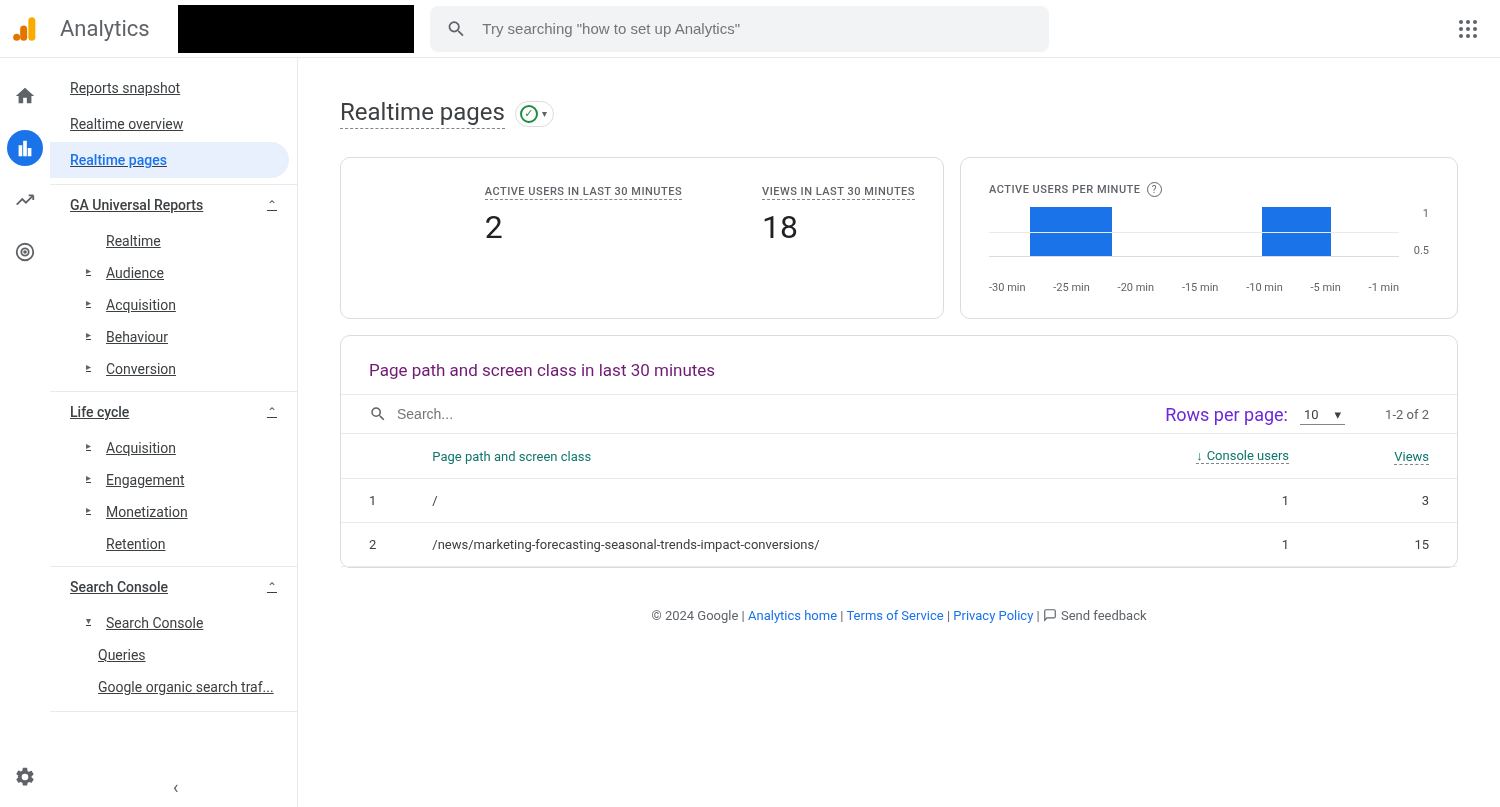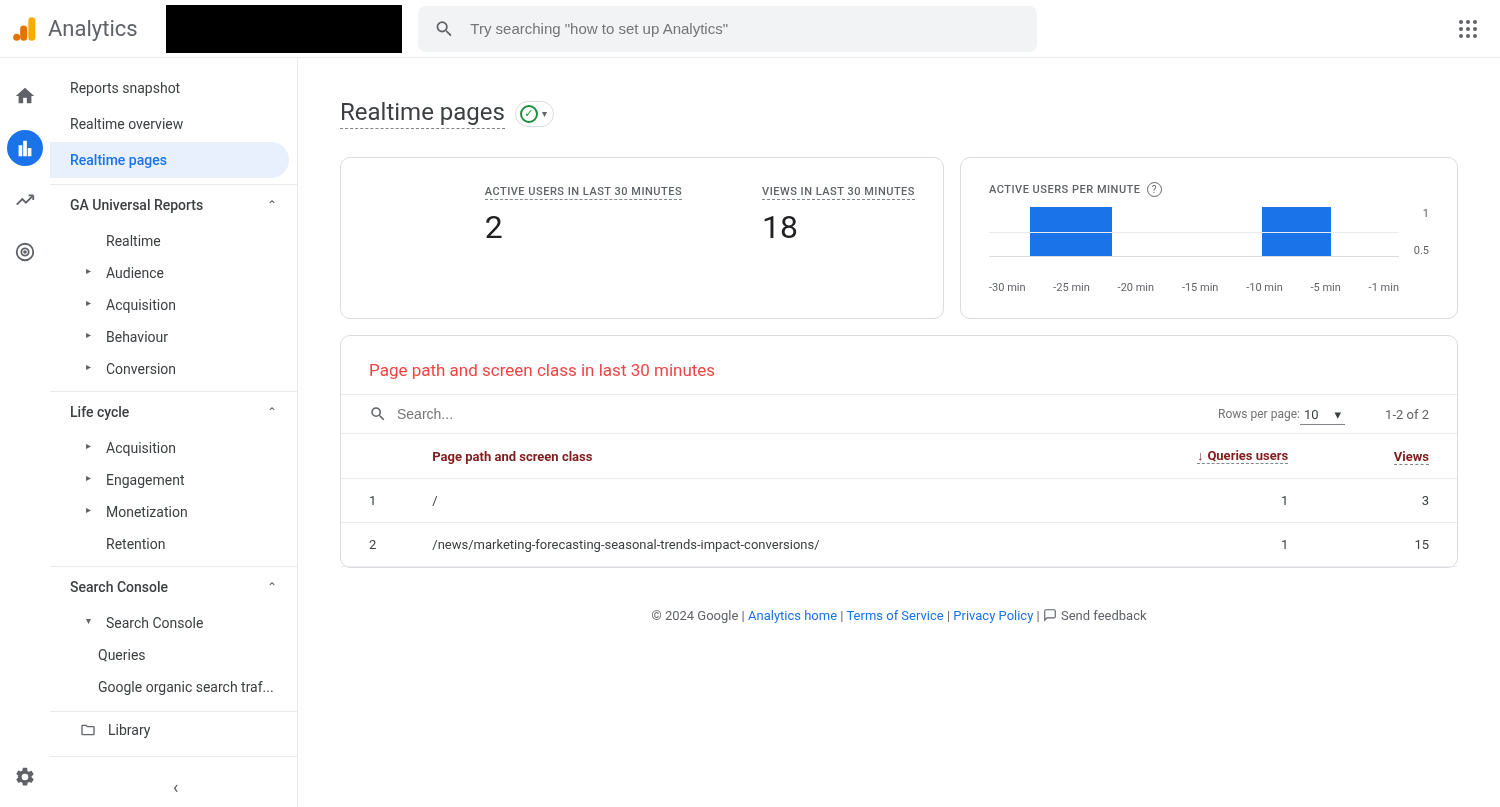--- a/index.html
+++ b/index.html
@@ -1,37 +1,37 @@
 <!DOCTYPE html>
 <html><head>
 <meta charset="utf-8">
 <style>
 * { box-sizing: border-box; margin: 0; padding: 0; }
 body { font-family: 'Google Sans', Roboto, Arial, sans-serif; font-size: 14px; color: #3c4043; background: #fff; width: 1500px; height: 807px; overflow: hidden; }
 
 
 .header { height: 58px; display: flex; align-items: center; padding: 0 12px; border-bottom: 1px solid #e8eaed; }
-.logo-wrap { display: flex; align-items: center; gap: 8px; margin-right: 16px; }
+.logo-wrap { display: flex; align-items: center; gap: 20px; margin-right: 16px; }
 .logo-icon { width: 28px; height: 28px; }
 .logo-text { font-size: 22px; color: #5f6368; font-weight: 400; }
 .redacted { width: 236px; height: 48px; background: #000; margin-left: 12px; }
 .search-box { margin-left: 16px; flex: 0 0 619px; height: 46px; background: #f1f3f4; border-radius: 8px; display: flex; align-items: center; padding: 0 16px; gap: 16px; }
 .search-input { border: none; background: transparent; outline: none; font-size: 15px; color: #5f6368; width: 100%; }
 .header-spacer { flex: 1; }
 .apps-icon { width: 24px; height: 24px; margin-right: 8px; }
 
 
 .left-rail { position: absolute; left: 0; top: 58px; width: 50px; height: calc(100% - 58px); display: flex; flex-direction: column; align-items: center; padding-top: 20px; gap: 16px; }
 .rail-icon { width: 36px; height: 36px; display: flex; align-items: center; justify-content: center; border-radius: 50%; cursor: pointer; }
 .rail-icon.active { background: #1a73e8; color: #fff; }
 .rail-icon svg { width: 22px; height: 22px; }
 .rail-bottom { position: absolute; bottom: 12px; }
 
 
-.sidebar { position: absolute; left: 50px; top: 58px; width: 248px; height: calc(100% - 58px); border-right: 1px solid #e8eaed; overflow-y: auto; padding-top: 12px; }
+.sidebar { position: absolute; left: 50px; top: 58px; width: 248px; height: calc(100% - 58px); border-right: 1px solid #e8eaed; overflow-y: auto; padding-top: 12px; text-decoration: underline; }
 .side-item { padding: 10px 20px; font-size: 14px; color: #3c4043; cursor: pointer; border-radius: 0 18px 18px 0; margin-right: 8px; }
 .side-item.active { background: #e8f0fe; color: #1a73e8; font-weight: 500; }
 .side-section { padding: 12px 20px; font-size: 14px; font-weight: 500; color: #3c4043; display: flex; align-items: center; justify-content: space-between; cursor: pointer; border-top: 1px solid #e8eaed; margin-top: 6px; }
 .side-sub { padding: 8px 20px 8px 36px; font-size: 14px; color: #3c4043; cursor: pointer; display: flex; gap: 10px; }
 .side-sub.indent2 { padding-left: 48px; }
 .side-sub.ellipsis { white-space: nowrap; overflow: hidden; text-overflow: ellipsis; max-width: 240px; }
 .expand-arrow { font-size: 10px; color: #5f6368; width: 10px; display: inline-block; }
 .chevron-up { font-size: 12px; color: #5f6368; }
 .library-item { padding: 10px 20px 10px 30px; display: flex; align-items: center; gap: 12px; font-size: 14px; cursor: pointer; border-top: 1px solid #e8eaed; margin-top: 8px; }
 .collapse-btn { position: absolute; bottom: 2px; left: 115px; font-size: 18px; color: #5f6368; cursor: pointer; padding: 8px; }
@@ -55,29 +55,29 @@
 .help-icon { width: 15px; height: 15px; border: 1.5px solid #5f6368; border-radius: 50%; font-size: 10px; color: #5f6368; display: flex; align-items: center; justify-content: center; }
 .chart-area { position: relative; height: 68px; display: flex; gap: 0; }
 .chart-bars { flex: 1; position: relative; height: 50px; display: flex; align-items: flex-end; border-bottom: 1px solid #dadce0; }
 .chart-bars::before { content: ''; position: absolute; left: 0; right: 0; top: 50%; border-top: 1px solid #e8eaed; }
 .chart-y { width: 30px; display: flex; flex-direction: column; justify-content: space-between; align-items: flex-end; font-size: 11px; color: #5f6368; height: 50px; padding-left: 6px; }
 .bar { flex: 1; margin: 0 0px; }
 .bar.on { background: #1a73e8; }
 .chart-x { display: flex; justify-content: space-between; font-size: 11px; color: #5f6368; margin-top: 6px; padding-right: 30px; }
 
 .card.table-card { padding: 24px 0 0 0; }
-.table-title { font-size: 17px; color: #ef4444; padding: 0 28px 14px 28px; }
+.table-title { font-size: 17px; color: #701a75; padding: 0 28px 14px 28px; }
 .table-toolbar { display: flex; align-items: center; padding: 8px 28px; border-top: 1px solid #e8eaed; border-bottom: 1px solid #e8eaed; }
 .table-search { border: none; outline: none; font-size: 14px; color: #5f6368; flex: 1; margin-left: 10px; }
-.rows-label { font-size: 12px; color: #737373; }
+.rows-label { font-size: 18px; color: #6d28d9; margin-right: 12px; }
 .rows-select { display: flex; align-items: center; gap: 16px; font-size: 13px; color: #3c4043; border-bottom: 1px solid #80868b; padding: 4px 4px 2px 4px; margin-right: 40px; cursor: pointer; }
 .page-info { font-size: 13px; color: #5f6368; }
 .data-table { width: 100%; border-collapse: collapse; }
 .data-table th, .data-table td { padding: 14px 28px; font-size: 13px; text-align: left; border-bottom: 1px solid #e8eaed; }
-.data-table th { font-weight: 700; color: #7f1d1d; }
+.data-table th { font-weight: 400; color: #0f766e; }
 .data-table th.num, .data-table td.num { text-align: right; }
 .col-idx { width: 60px; text-align: center !important; }
 .sort-col { display: inline-flex; align-items: center; gap: 4px; border-bottom: 1px dashed #80868b; }
 .underlined { border-bottom: 1px dashed #80868b; }
 
 .footer { text-align: center; font-size: 13px; color: #5f6368; margin-top: 40px; }
 .footer a { color: #1a73e8; text-decoration: none; }
 .feedback-icon { display: inline-block; vertical-align: middle; margin-right: 4px; }
 </style>
 </head>
@@ -199,26 +199,20 @@
         <span>Search Console</span>
         <span class="chevron-up">⌃</span>
       </div>
       <div class="side-sub">
         <span class="expand-arrow">▾</span>
         <span>Search Console</span>
       </div>
       <div class="side-sub indent2 ellipsis">Queries</div>
       <div class="side-sub indent2 ellipsis">Google organic search traf...</div>
     </div>
-  <div class="library-item">
-    <svg width="16" height="16" viewBox="0 0 24 24" fill="none" stroke="#5f6368" stroke-width="2">
-        <path d="M3 6a1 1 0 011-1h5l2 2h9a1 1 0 011 1v10a1 1 0 01-1 1H4a1 1 0 01-1-1V6z"></path>
-      </svg>
-    <span>Library</span>
-  </div>
   <div style="border-top:1px solid #e8eaed; margin-top:8px; height:28px;"></div>
   <div class="collapse-btn">‹</div>
 </div>
 
 <div class="main">
   <div class="page-title-row">
     <span class="page-title">Realtime pages</span>
     <div class="status-chip">
       <span class="status-check">✓</span>
       <span class="status-arrow">▾</span>
@@ -303,21 +297,21 @@
         <span>10</span>
         <span>▾</span>
       </div>
       <span class="page-info">1-2 of 2</span>
     </div>
     <table class="data-table">
       <thead>
         <tr>
           <th class="col-idx"></th>
           <th>Page path and screen class</th>
-          <th class="num"><span class="sort-col">↓ <span>Queries users</span></span></th>
+          <th class="num"><span class="sort-col">↓ <span>Console users</span></span></th>
           <th class="num"><span class="underlined">Views</span></th>
         </tr>
       </thead>
       <tbody id="table-body">
           <tr>
             <td class="col-idx">1</td>
             <td>/</td>
             <td class="num">1</td>
             <td class="num">3</td>
           </tr>

